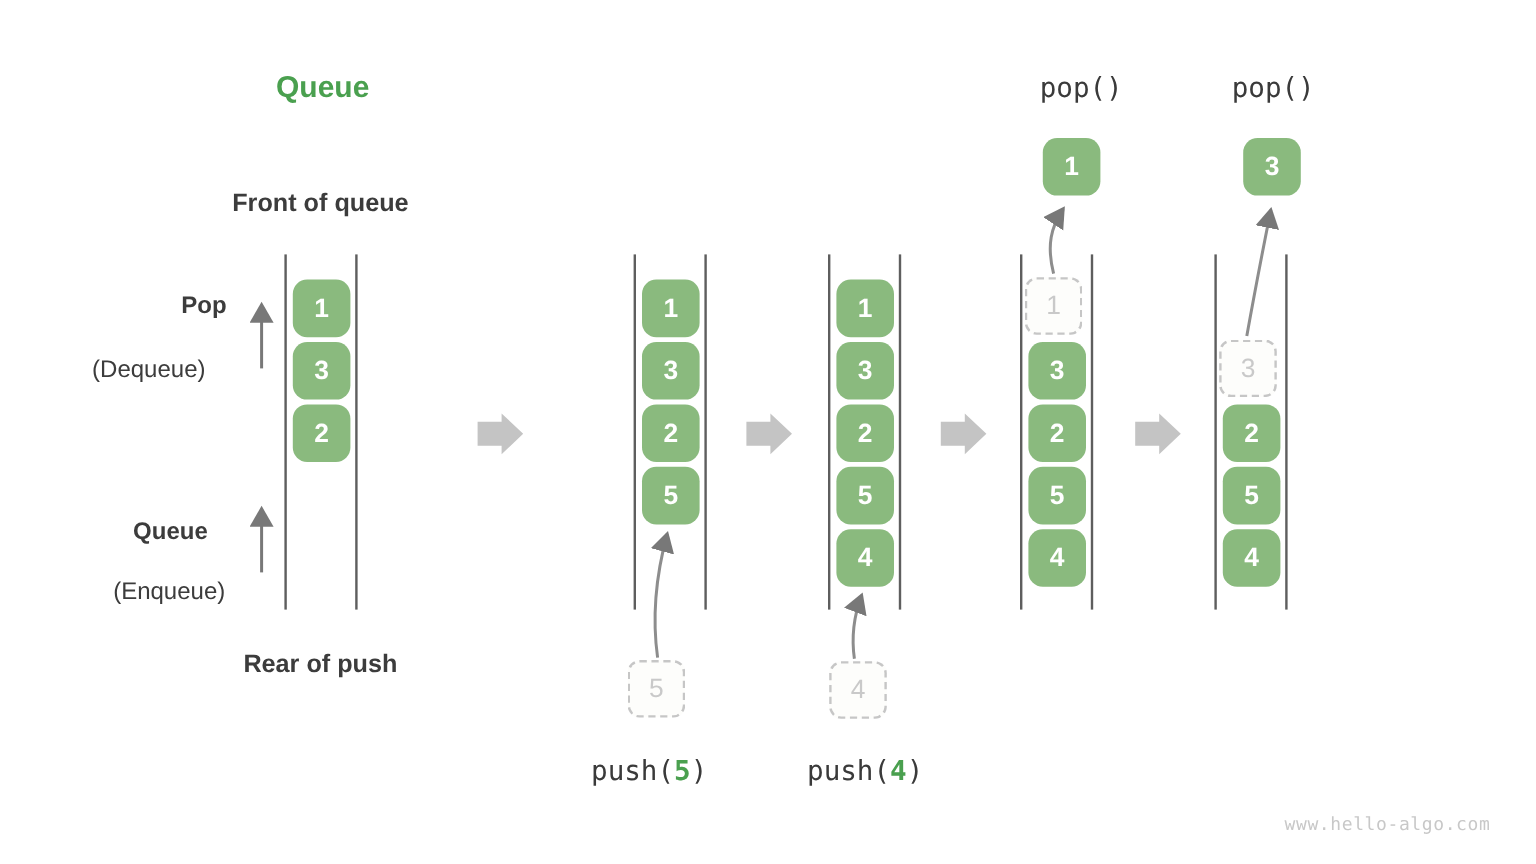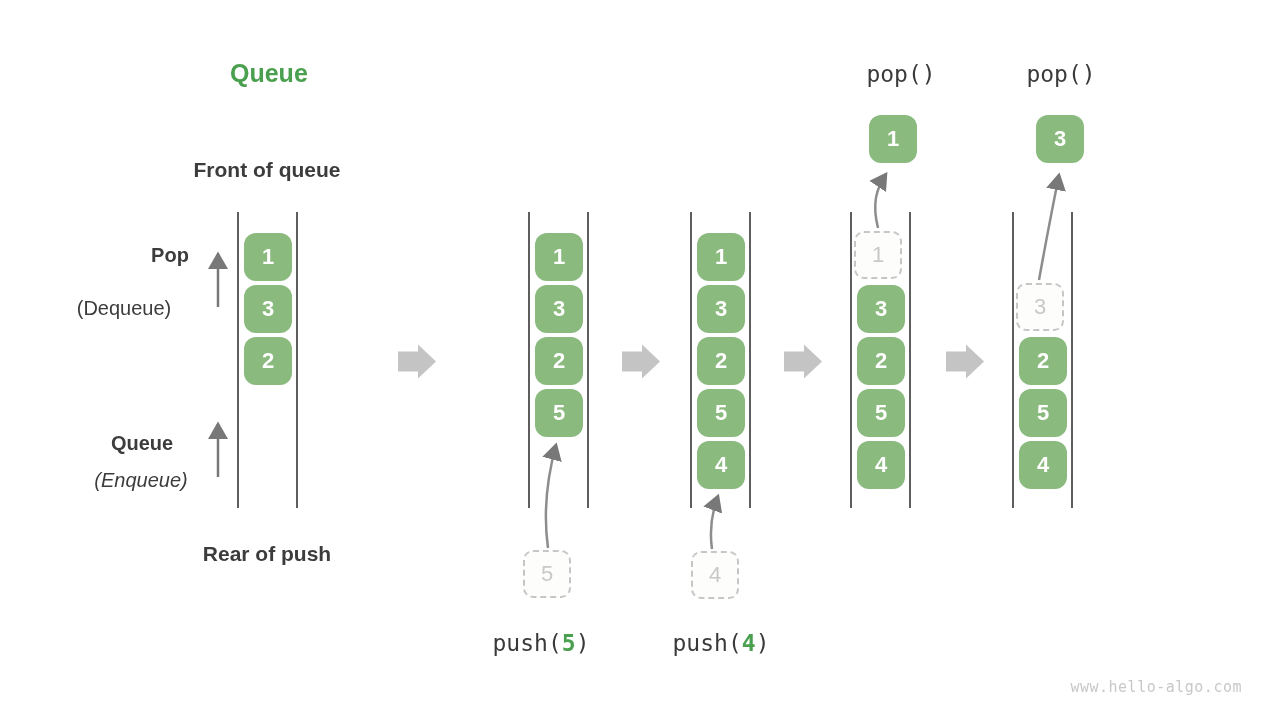--- a/index.html
+++ b/index.html
@@ -70,21 +70,21 @@
 <body>
 
 <div class="stage">
 
   <div class="abs title">Queue</div>
   <div class="abs lbl b ctr" style="left:267px;top:158px;font-size:21px;">Front of queue</div>
   <div class="abs lbl b ctr" style="left:267px;top:542px;font-size:21px;">Rear of push</div>
   <div class="abs lbl b ctr" style="left:142px;top:244px;margin-left:28px;">Pop</div>
   <div class="abs lbl ctr" style="left:124px;top:297px;">(Dequeue)</div>
   <div class="abs lbl b ctr" style="left:142px;top:432px;">Queue</div>
-  <div class="abs lbl ctr" style="left:141px;top:469px;font-style:italic;">(Enqueue)</div>
+  <div class="abs lbl ctr" style="left:141px;top:482px;">(Enqueue)</div>
 
   <div class="queue-col col1">
     <div class="cell green s0">1</div>
     <div class="cell green s1">3</div>
     <div class="cell green s2">2</div>
   </div>
 
   <div class="queue-col col2">
     <div class="cell green s0">1</div>
     <div class="cell green s1">3</div>

